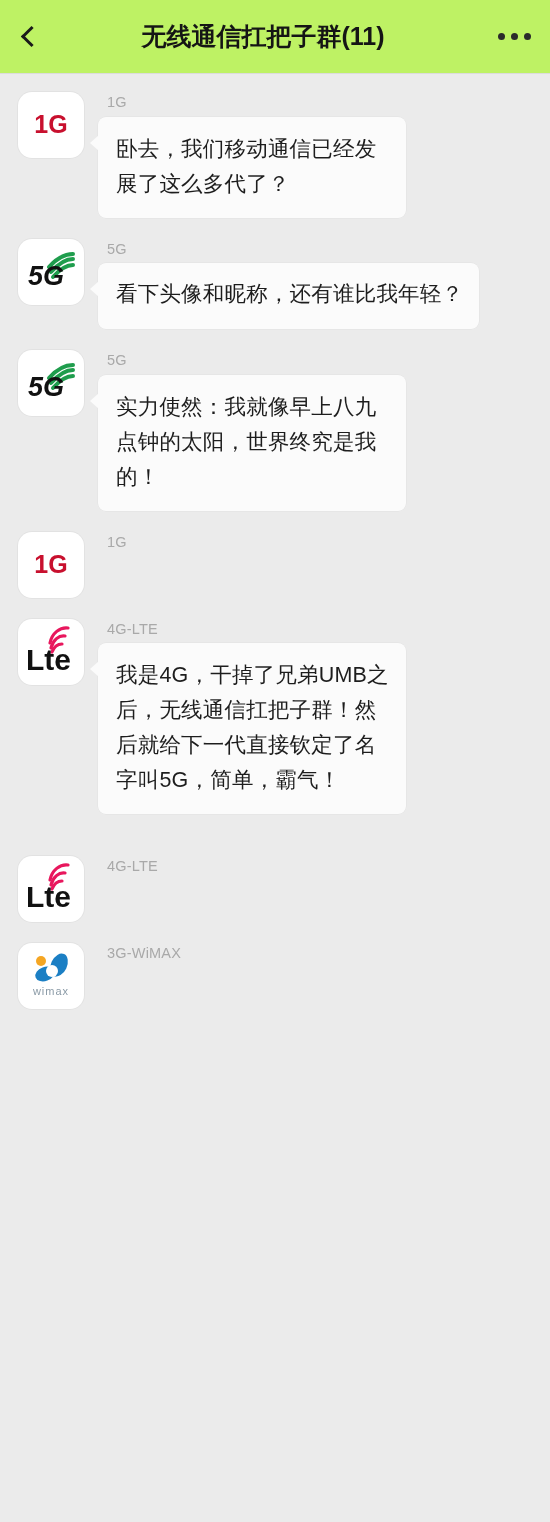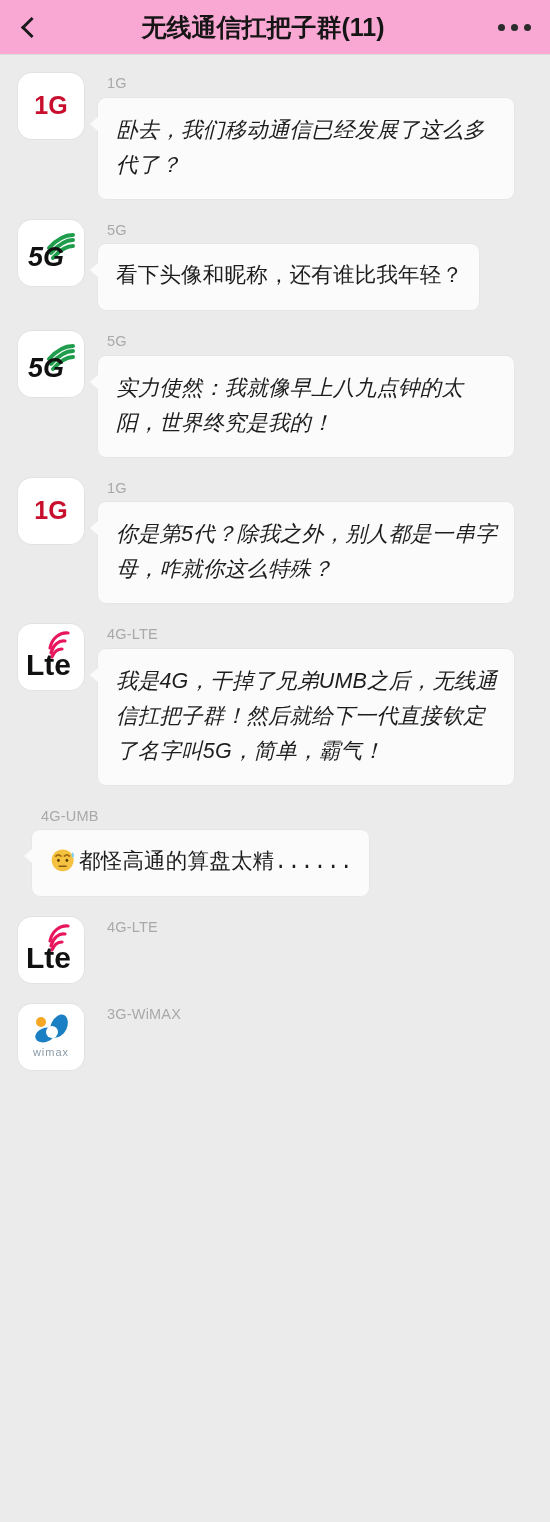--- a/index.html
+++ b/index.html
@@ -7,22 +7,22 @@
     width: 550px;
     height: 1522px;
     background: #ebebeb;
     font-family: "Liberation Sans", "DejaVu Sans", sans-serif;
     overflow: hidden;
   }
 
   
   .header {
     position: relative;
-    height: 55px;
-    background: #f9a8d4;
+    height: 74px;
+    background: #bef264;
     border-bottom: 1px solid #dcdcdc;
     display: flex;
     align-items: center;
   }
   .back-btn {
     width: 58px;
     height: 73px;
     display: flex;
     align-items: center;
     justify-content: center;
@@ -126,21 +126,21 @@
     content: "";
     position: absolute;
     left: -8px;
     top: 18px;
     width: 0;
     height: 0;
     border-top: 8px solid transparent;
     border-bottom: 8px solid transparent;
     border-right: 9px solid #fbfbfb;
   }
-  .bubble.w-full  { width: 416px; font-style: italic; }
+  .bubble.w-full  { width: 308px; }
   .bubble.w-auto  { display: inline-block; font-family: Liberation Mono, monospace; }
 
   .emoji {
     display: inline-block;
     vertical-align: -5px;
     margin-right: 2px;
   }
 </style>
 </head>
 <body>
@@ -206,23 +206,20 @@
       </div>
     </div>
     <div class="msg-row">
       <div class="avatar">
         <svg width="66" height="66" viewBox="0 0 66 66">
           <text x="33" y="41" text-anchor="middle" font-family="Liberation Sans, sans-serif" font-size="25" font-weight="bold" fill="#c8102e">1G</text>
         </svg>
       </div>
       <div class="msg-body">
         <div class="sender-name">1G</div>
-        <div class="bubble-wrap">
-          <div class="bubble w-full"><span>你是第5代？除我之外，别人都是一串字母，咋就你这么特殊？</span></div>
-        </div>
       </div>
     </div>
     <div class="msg-row">
       <div class="avatar">
         <svg width="66" height="66" viewBox="0 0 66 66">
           <g fill="none" stroke="#e8175d" stroke-linecap="round">
             <path d="M32 24 C34 14, 42 8, 50 9" stroke-width="3.2"></path>
             <path d="M33 29 C35 21, 41 16, 47 17" stroke-width="3.2"></path>
             <path d="M34 33 C36 28, 40 25, 44 25" stroke-width="3.2"></path>
           </g>
@@ -230,32 +227,20 @@
         </svg>
       </div>
       <div class="msg-body">
         <div class="sender-name">4G-LTE</div>
         <div class="bubble-wrap">
           <div class="bubble w-full"><span>我是4G，干掉了兄弟UMB之后，无线通信扛把子群！然后就给下一代直接钦定了名字叫5G，简单，霸气！</span></div>
         </div>
       </div>
     </div>
     <div class="msg-row">
-      <div class="msg-body">
-        <div class="sender-name">4G-UMB</div>
-        <div class="bubble-wrap"><div class="bubble w-auto"><svg class="emoji" width="27" height="27" viewBox="0 0 32 32">
-              <circle cx="15" cy="17" r="13" fill="#f5c141"></circle>
-              <path d="M7 12 q3 -3 6 0" stroke="#9c6a12" stroke-width="2" fill="none" stroke-linecap="round"></path>
-              <path d="M17 12 q3 -3 6 0" stroke="#9c6a12" stroke-width="2" fill="none" stroke-linecap="round"></path>
-              <ellipse cx="10" cy="17" rx="1.6" ry="2" fill="#5b3c08"></ellipse>
-              <ellipse cx="20" cy="17" rx="1.6" ry="2" fill="#5b3c08"></ellipse>
-              <rect x="10" y="23" width="10" height="1.8" rx="0.9" fill="#8a5c10"></rect>
-              <path d="M27 7 q3 5 0 7 q-3 -2 0 -7z" fill="#7fd0f5"></path>
-            </svg><span>都怪高通的算盘太精......</span></div></div>
-      </div>
     </div>
     <div class="msg-row">
       <div class="avatar">
         <svg width="66" height="66" viewBox="0 0 66 66">
           <g fill="none" stroke="#e8175d" stroke-linecap="round">
             <path d="M32 24 C34 14, 42 8, 50 9" stroke-width="3.2"></path>
             <path d="M33 29 C35 21, 41 16, 47 17" stroke-width="3.2"></path>
             <path d="M34 33 C36 28, 40 25, 44 25" stroke-width="3.2"></path>
           </g>
           <text x="8" y="51" font-family="Liberation Sans, sans-serif" font-size="30" font-weight="bold" fill="#111">Lte</text>

